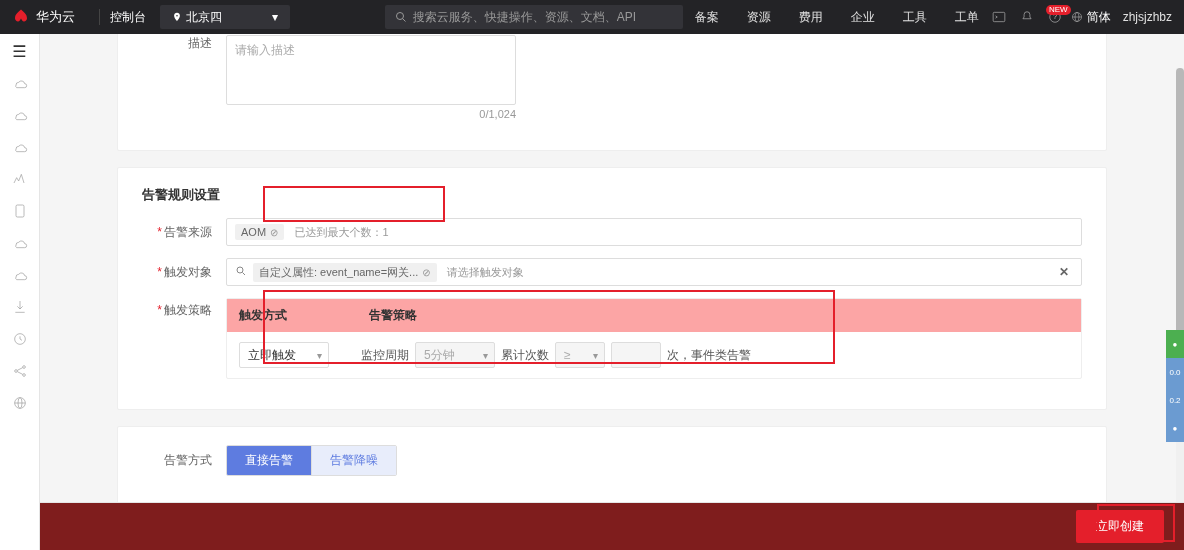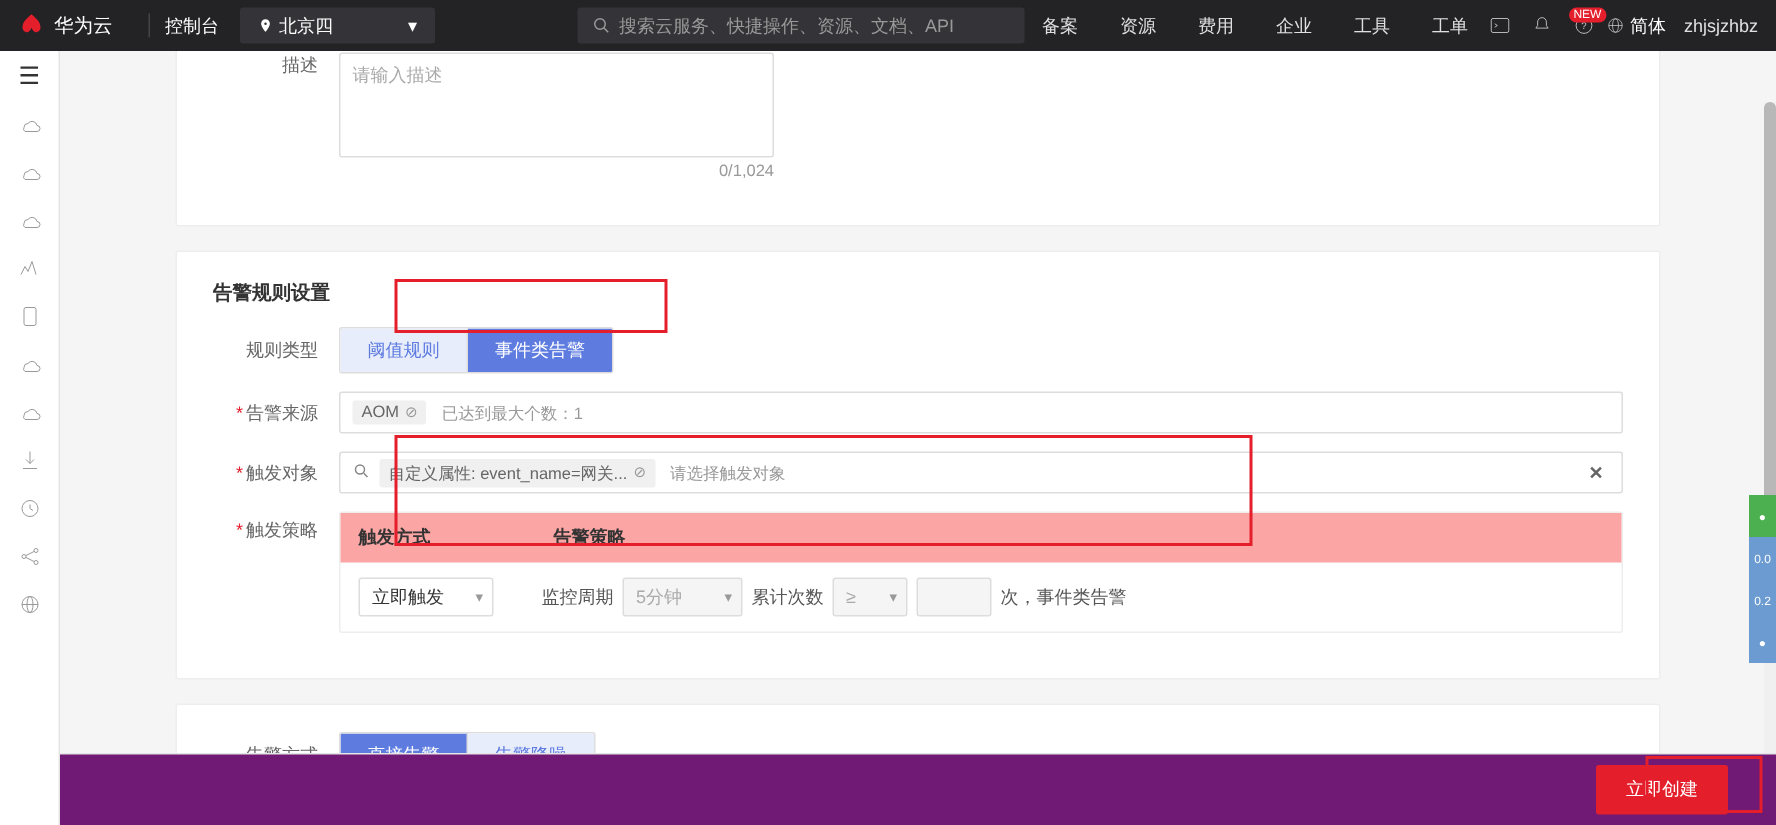--- a/index.html
+++ b/index.html
@@ -13,21 +13,21 @@
 .vline { width: 1px; height: 16px; background: #444; margin: 0 10px; }
 .console-link { color: #fff; margin-right: 14px; }
 .region { display: flex; align-items: center; background: #333338; height: 24px; padding: 0 12px; border-radius: 2px; cursor: pointer; min-width: 130px; }
 .region svg { margin-right: 4px; }
 .region-caret { margin-left: auto; }
 .top-search { margin-left: auto; display: flex; align-items: center; background: #333338; height: 24px; padding: 0 10px; border-radius: 2px; color: #999; width: 298px; text-align: right; }
 .top-search svg { margin-right: 6px; }
 .top-menu { display: flex; align-items: center; margin-left: 12px; gap: 28px; color: #e0e0e0; }
 .top-menu span { cursor: pointer; }
 .top-icons { display: flex; align-items: center; gap: 12px; margin-left: 12px; color: #ccc; }
-.top-icons .ic { width: 16px; height: 16px; display: inline-flex; align-items: center; justify-content: flex-end; cursor: pointer; position: relative; }
+.top-icons .ic { width: 16px; height: 16px; display: inline-flex; align-items: center; justify-content: center; cursor: pointer; position: relative; }
 .badge-new { position: absolute; top: -4px; right: -8px; background: #e41f2b; color: #fff; font-size: 8px; padding: 0 3px; border-radius: 6px; line-height: 10px; }
 .lang { display: flex; align-items: center; gap: 4px; cursor: pointer; margin-left: 8px; }
 .user { margin-left: 12px; color: #e0e0e0; }
 
 
 .leftrail { position: absolute; top: 34px; left: 0; width: 40px; bottom: 0; background: #fff; border-right: 1px solid #e5e5e5; display: flex; flex-direction: column; align-items: center; padding-top: 8px; gap: 14px; }
 .rail-ic { width: 18px; height: 18px; color: #888; cursor: pointer; display:flex; align-items:center; justify-content:center; }
 .hamburger { font-size: 16px; color: #333; }
 
 
@@ -61,21 +61,21 @@
 .policy-head { display: flex; background: #fca5a5; padding: 8px 12px; font-size: 12px; font-weight: 600; color: #333; }
 .policy-head .c1 { width: 130px; }
 .policy-body { padding: 10px 12px; display: flex; align-items: center; gap: 6px; flex-wrap: wrap; }
 .select { height: 26px; border: 1px solid #ddd; border-radius: 2px; padding: 0 20px 0 8px; font-size: 12px; background: #fff; color: #333; position: relative; display: inline-flex; align-items: center; min-width: 80px; }
 .select.disabled { background: #f5f5f5; color: #aaa; }
 .select .caret { position: absolute; right: 6px; color: #999; font-size: 10px; }
 .lbl { font-size: 12px; color: #555; }
 .numbox { width: 50px; height: 26px; border: 1px solid #ddd; border-radius: 2px; background: #f5f5f5; }
 
 
-.footer { position: absolute; bottom: 0; left: 0; right: 0; height: 48px; background: #701a75; border-top: 1px solid #e5e5e5; display: flex; align-items: center; justify-content: flex-end; padding-right: 32px; }
+.footer { position: absolute; bottom: 0; left: 0; right: 0; height: 48px; background: #7f1d1d; border-top: 1px solid #e5e5e5; display: flex; align-items: center; justify-content: flex-end; padding-right: 20px; }
 .btn-primary { background: #e41f2b; color: #fff; border: none; padding: 8px 20px; font-size: 12px; border-radius: 2px; cursor: pointer; }
 
 
 .hl { position: absolute; border: 2px solid #e41f2b; pointer-events: none; }
 
 
 .right-widgets { position: absolute; right: 0; top: 330px; width: 18px; }
 .rw { width: 18px; height: 28px; font-size: 8px; display: flex; align-items: center; justify-content: center; color: #fff; }
 
 .scroll-track { position: absolute; right: 0; top: 34px; bottom: 48px; width: 8px; background: #f0f0f0; }
@@ -220,27 +220,20 @@
           <div>
             <textarea class="textarea" placeholder="请输入描述" style=""></textarea>
             <div class="counter">0/1,024</div>
           </div>
         </div>
       </div>
 
       <div class="panel">
         <div class="section-title">告警规则设置</div>
 
-        <div class="form-row">
-          <span class="form-label">规则类型</span>
-          <div class="tabs">
-            <div class="tab" style="background:#e8edfb;color:#5e7ce0;">阈值规则</div>
-            <div class="tab active">事件类告警</div>
-          </div>
-        </div>
 
         <div class="form-row">
           <span class="form-label req">告警来源</span>
           <div class="tag-input">
             <span class="tag-chip">
               <span>AOM</span>
               <span class="x">⊘</span>
             </span>
             <span class="hint">已达到最大个数：1</span>
           </div>

